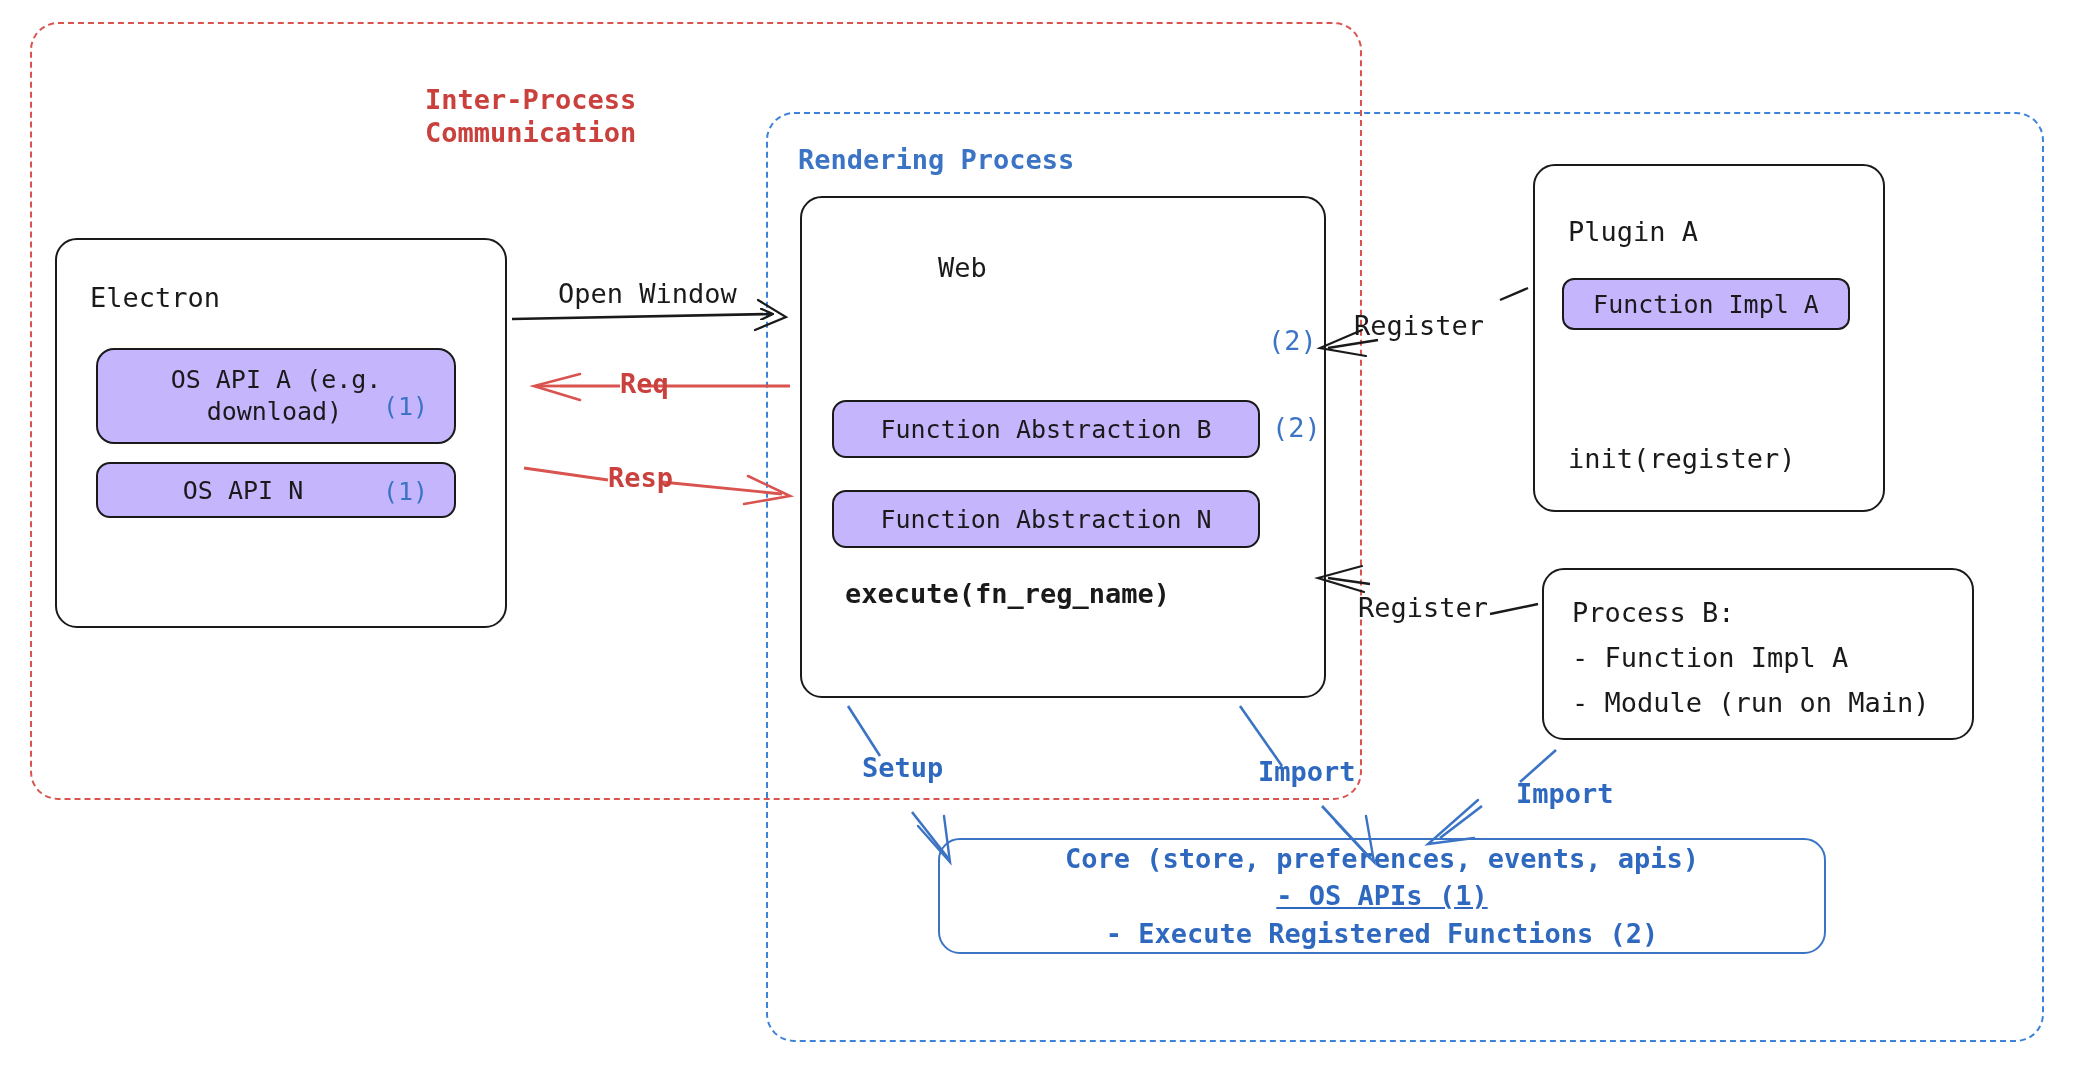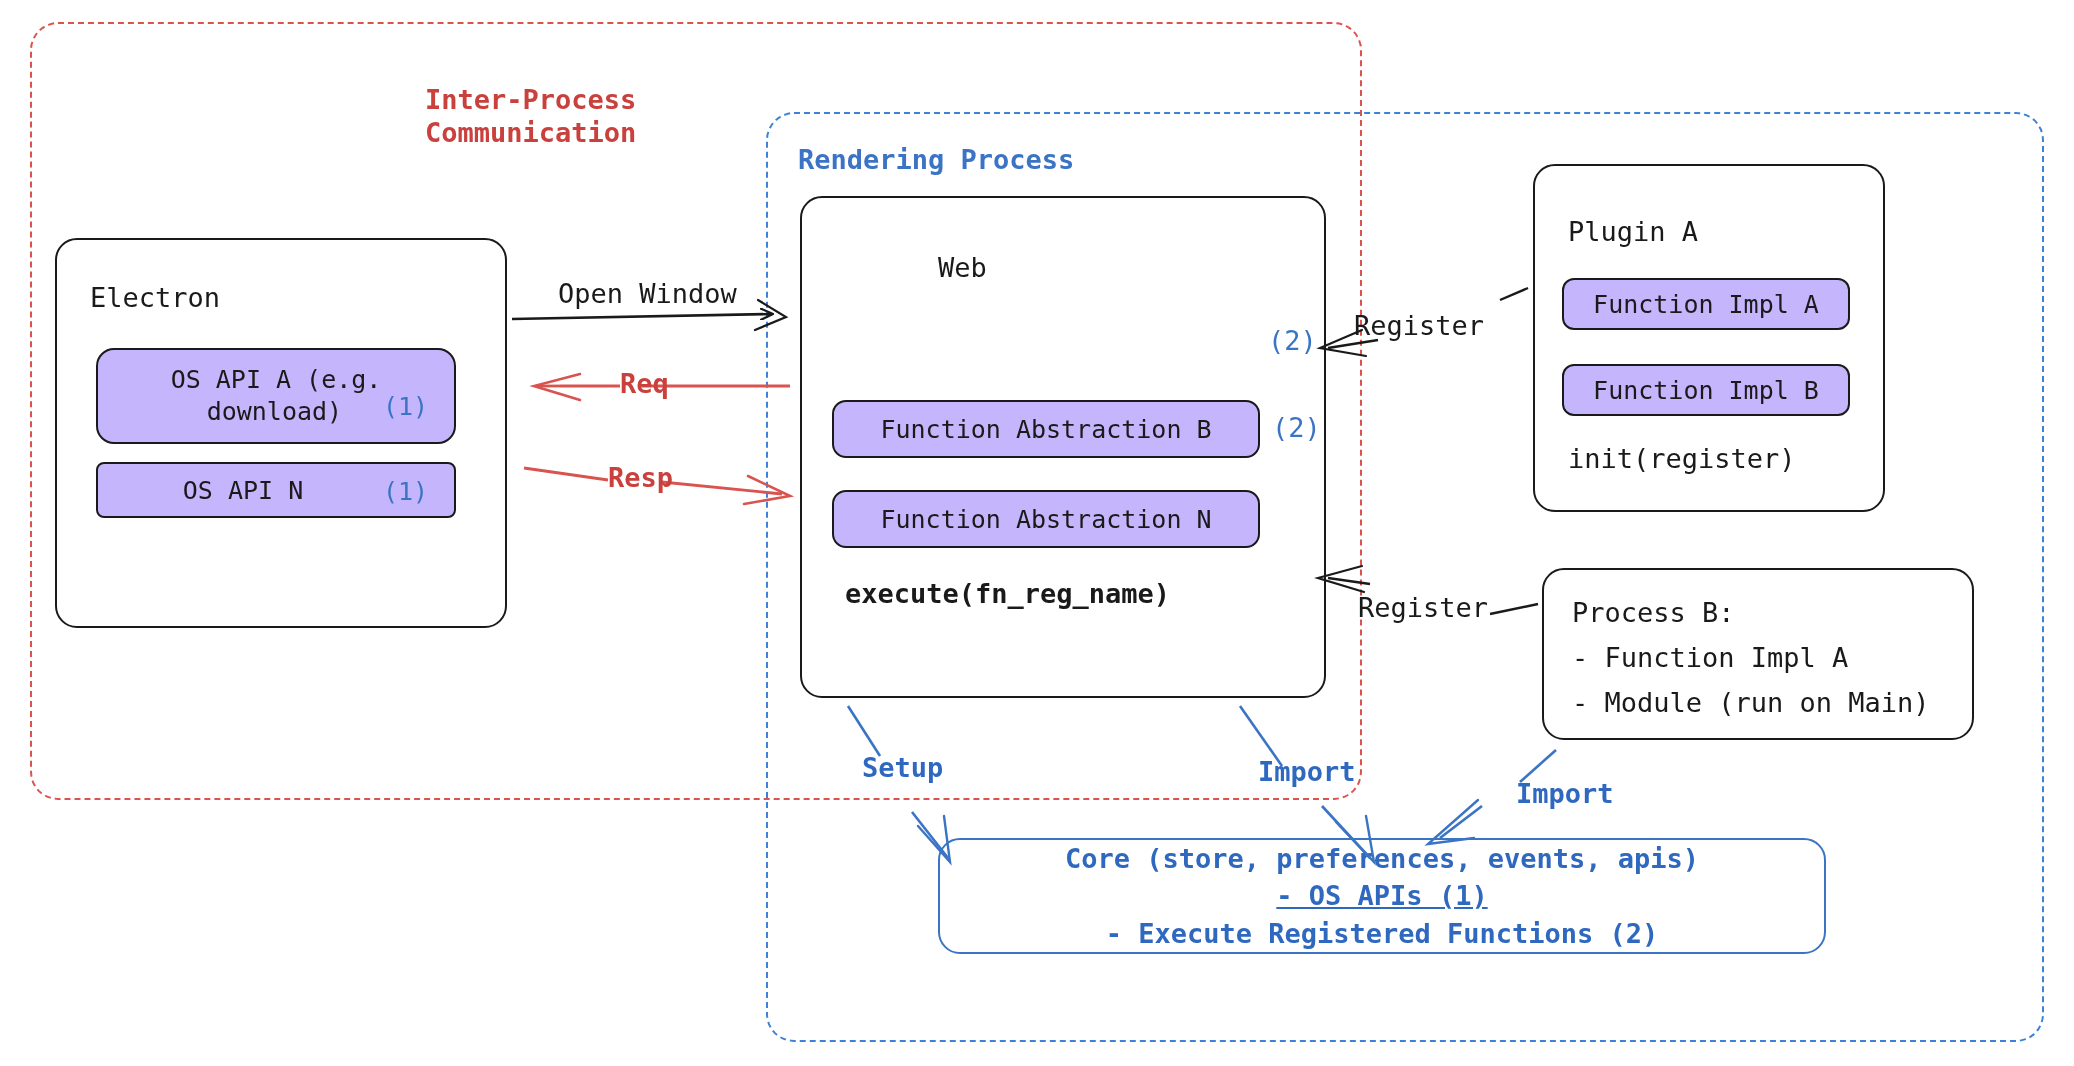--- a/index.html
+++ b/index.html
@@ -104,21 +104,21 @@
 
   <div class="box" style="left:55px; top:238px; width:452px; height:390px;"></div>
 
   <div class="lbl" style="left:90px; top:282px; font-size:27px;">Electron</div>
 
   <div class="inner-box" style="left:96px; top:348px; width:360px; height:96px; border-radius:18px;">
     <div style="font-size:25px; line-height:1.3; white-space:pre;"><span>OS API A (e.g.</span><br><span style="padding-left:36px;">download)</span></div>
   </div>
   <div class="lbl blue-text" style="left:383px; top:392px; font-size:25px;">(1)</div>
 
-  <div class="inner-box" style="left:96px; top:462px; width:360px; height:56px; border-radius:8px;">
+  <div class="inner-box" style="left:96px; top:462px; width:360px; height:56px; border-radius:14px;">
     <div style="font-size:25px; white-space:pre; padding-right:66px;">OS API N</div>
   </div>
   <div class="lbl blue-text" style="left:383px; top:477px; font-size:25px;">(1)</div>
 
   <div class="box" style="left:800px; top:196px; width:526px; height:502px;"></div>
 
   <div class="lbl" style="left:938px; top:252px; font-size:27px;">Web</div>
 
   <div class="lbl blue-text" style="left:1268px; top:325px; font-size:27px;">(2)</div>
 
@@ -134,23 +134,20 @@
   <div class="lbl" style="left:845px; top:578px; font-size:27px; font-weight:bold;">execute(fn_reg_name)</div>
 
   <div class="box" style="left:1533px; top:164px; width:352px; height:348px;"></div>
 
   <div class="lbl" style="left:1568px; top:216px; font-size:27px;">Plugin A</div>
 
   <div class="inner-box" style="left:1562px; top:278px; width:288px; height:52px; border-radius:12px;">
     <div style="font-size:25px; white-space:pre;">Function Impl A</div>
   </div>
 
-  <div class="inner-box" style="left:1562px; top:364px; width:288px; height:52px; border-radius:12px;">
-    <div style="font-size:25px; white-space:pre;">Function Impl B</div>
-  </div>
 
   <div class="lbl" style="left:1568px; top:443px; font-size:27px;">init(register)</div>
 
   <div class="box" style="left:1542px; top:568px; width:432px; height:172px;"></div>
 
   <div class="plugin-list-line" style="left:1572px; top:597px; font-size:27px;">Process B:</div>
   <div class="plugin-list-line" style="left:1572px; top:642px; font-size:27px;">- Function Impl A</div>
   <div class="plugin-list-line" style="left:1572px; top:687px; font-size:27px;">- Module (run on Main)</div>
 
   <div class="core-box" style="left:938px; top:838px; width:888px; height:116px;">

